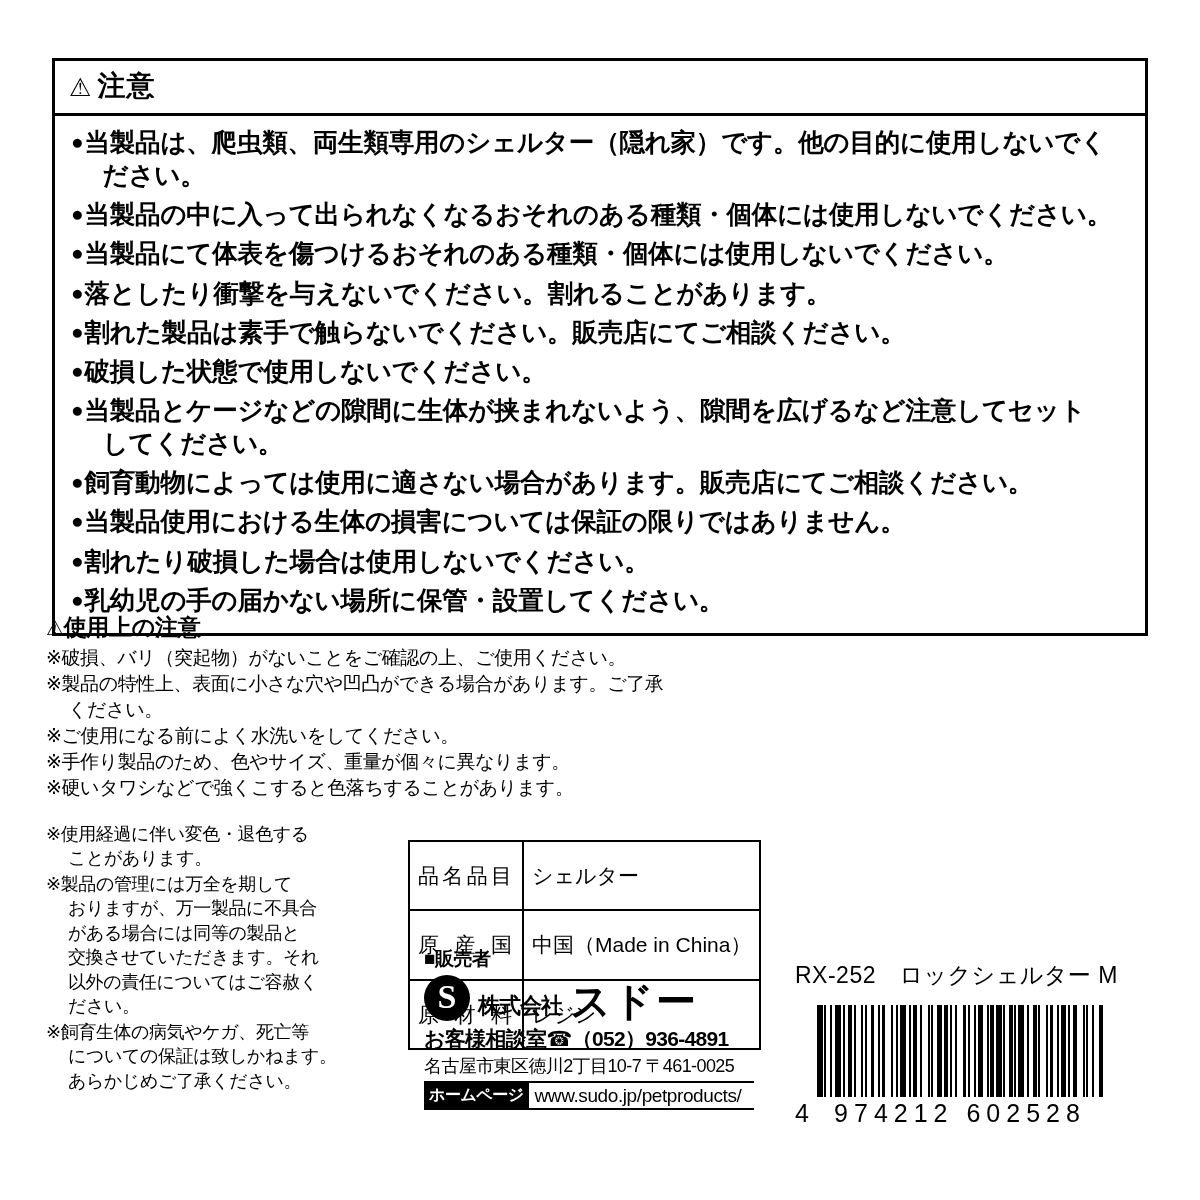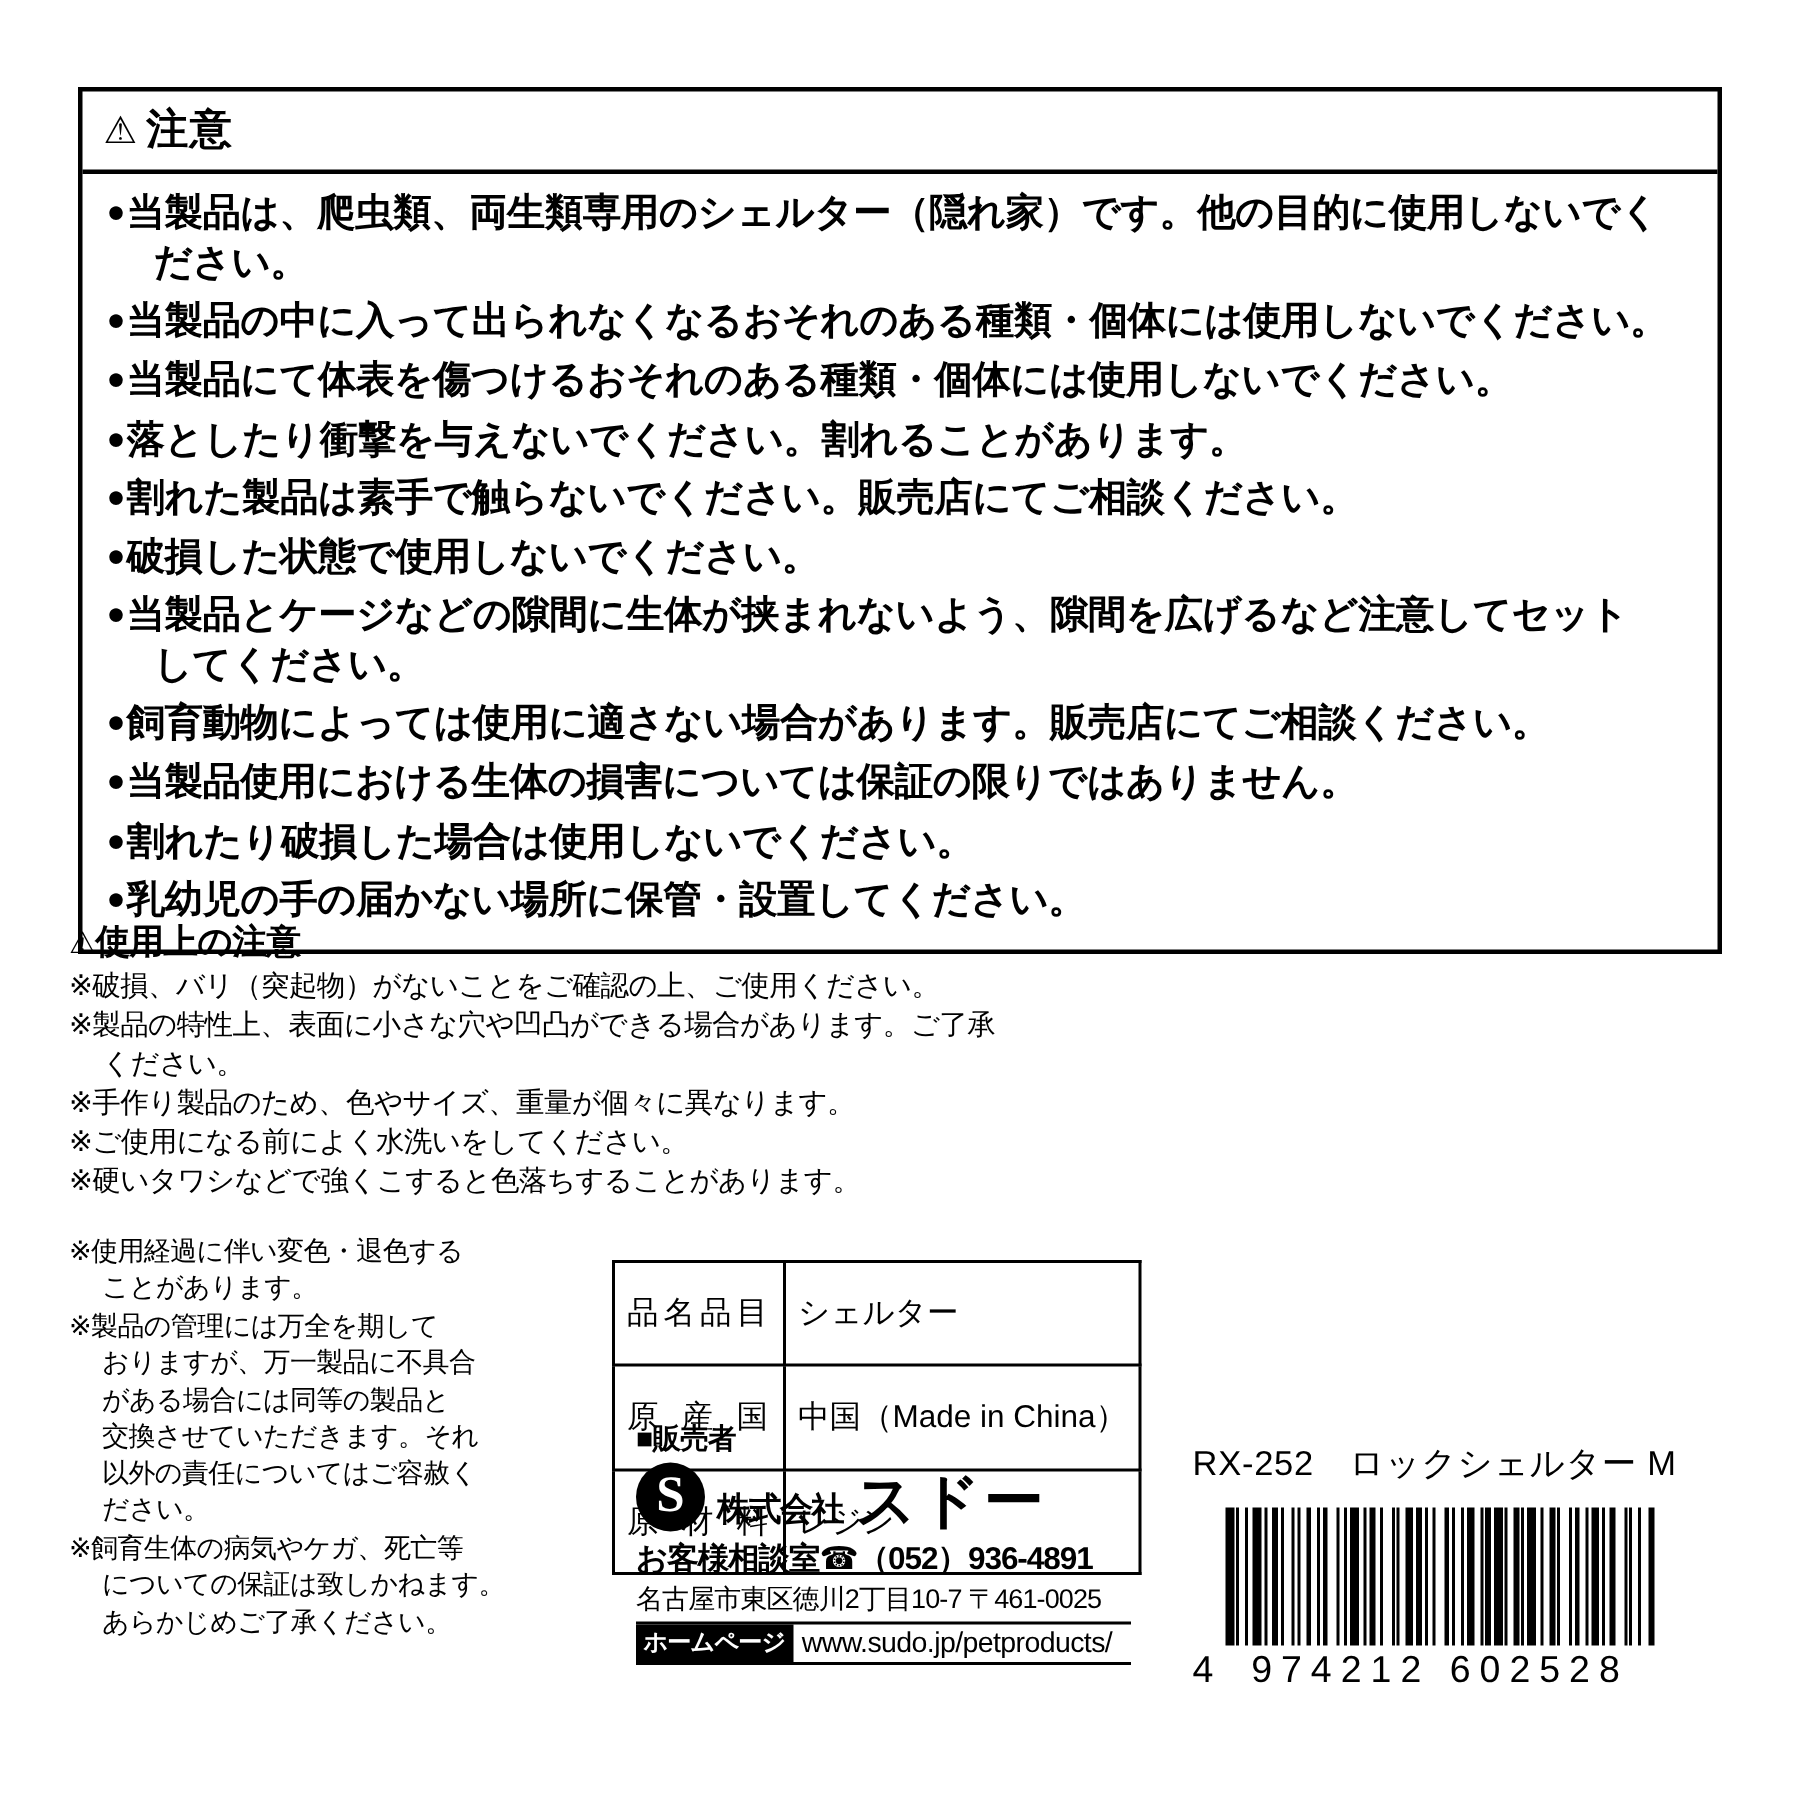--- a/index.html
+++ b/index.html
@@ -346,24 +346,24 @@
   </div>
 
   <div class="u-item">
     <span>※破損、バリ（突起物）がないことをご確認の上、ご使用ください。</span>
   </div>
   <div class="u-item">
     <span>※製品の特性上、表面に小さな穴や凹凸ができる場合があります。ご了承</span>
     <span class="ind">ください。</span>
   </div>
   <div class="u-item">
+    <span>※ご使用になる前によく水洗いをしてください。</span>
+  </div>
+  <div class="u-item">
     <span>※手作り製品のため、色やサイズ、重量が個々に異なります。</span>
-  </div>
-  <div class="u-item">
-    <span>※ご使用になる前によく水洗いをしてください。</span>
   </div>
   <div class="u-item">
     <span>※硬いタワシなどで強くこすると色落ちすることがあります。</span>
   </div>
 </div>
 
 <div class="usage-narrow">
   <div class="u-item">
     <span>※使用経過に伴い変色・退色する</span>
     <span class="ind">ことがあります。</span>

